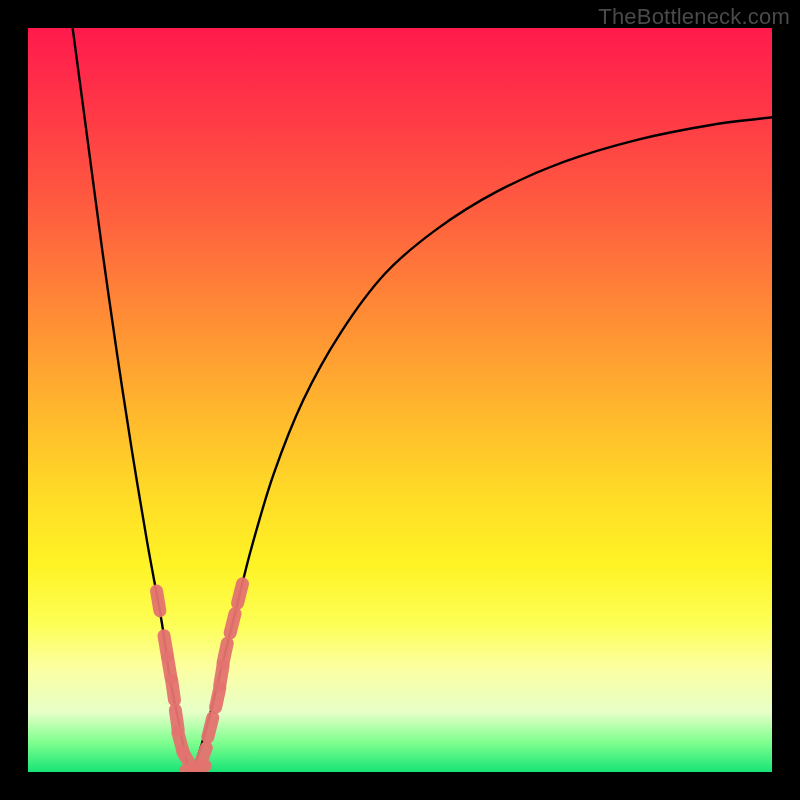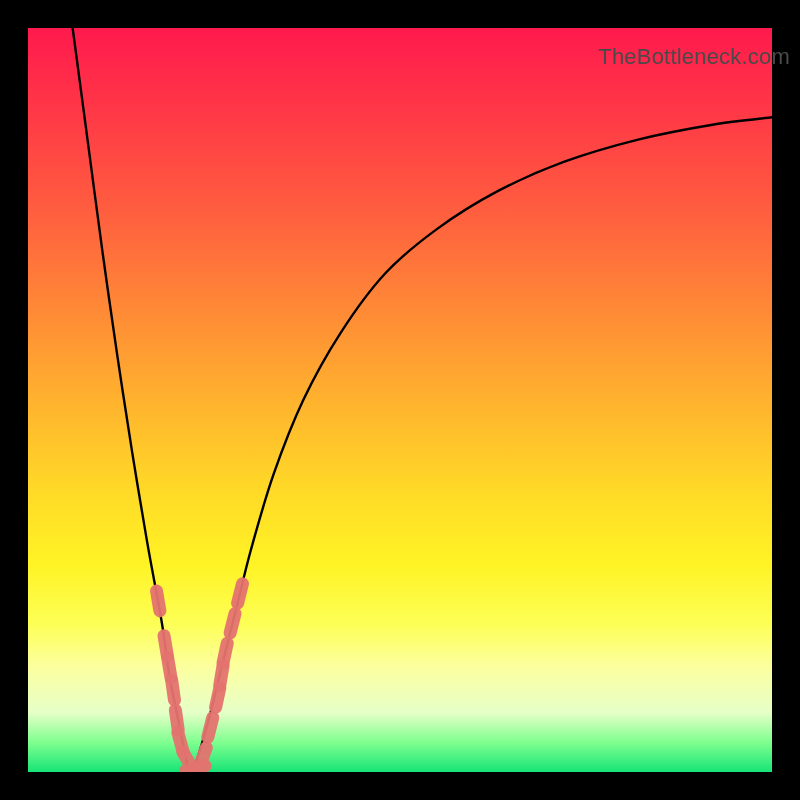--- a/index.html
+++ b/index.html
@@ -43,21 +43,20 @@
   }
   .watermark {
     position: absolute;
     top: 4px;
     right: 10px;
     color: #4a4a4a;
     font-size: 22px;
     font-weight: 400;
     letter-spacing: 0.2px;
     user-select: none;
-    margin-top: 40px;
   }
   svg {
     position: absolute;
     top: 0;
     left: 0;
   }
 </style>
 </head>
 <body>
 

